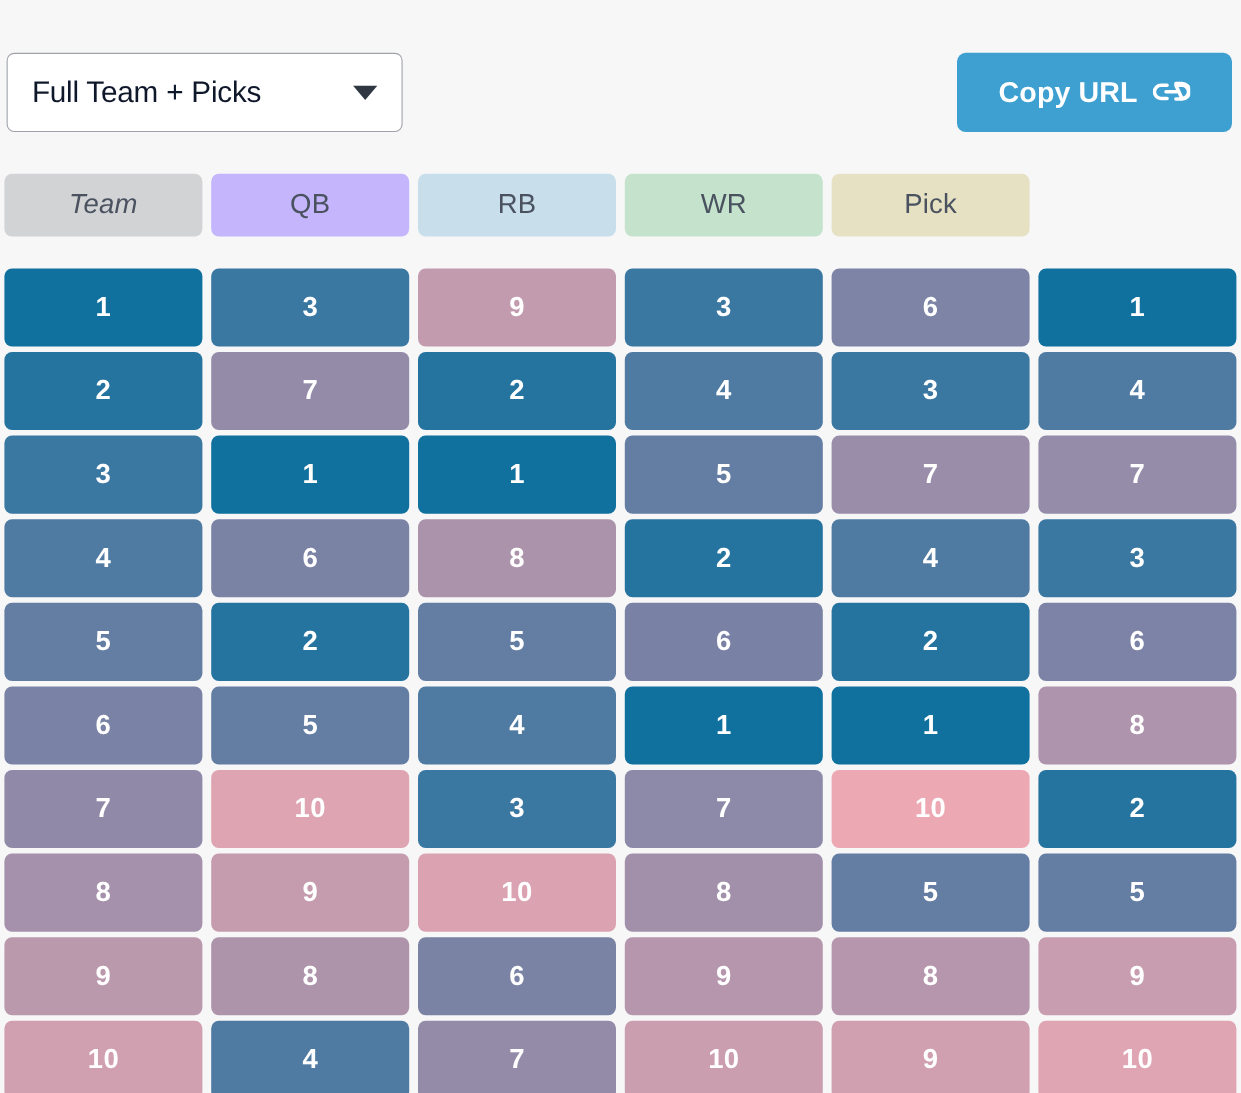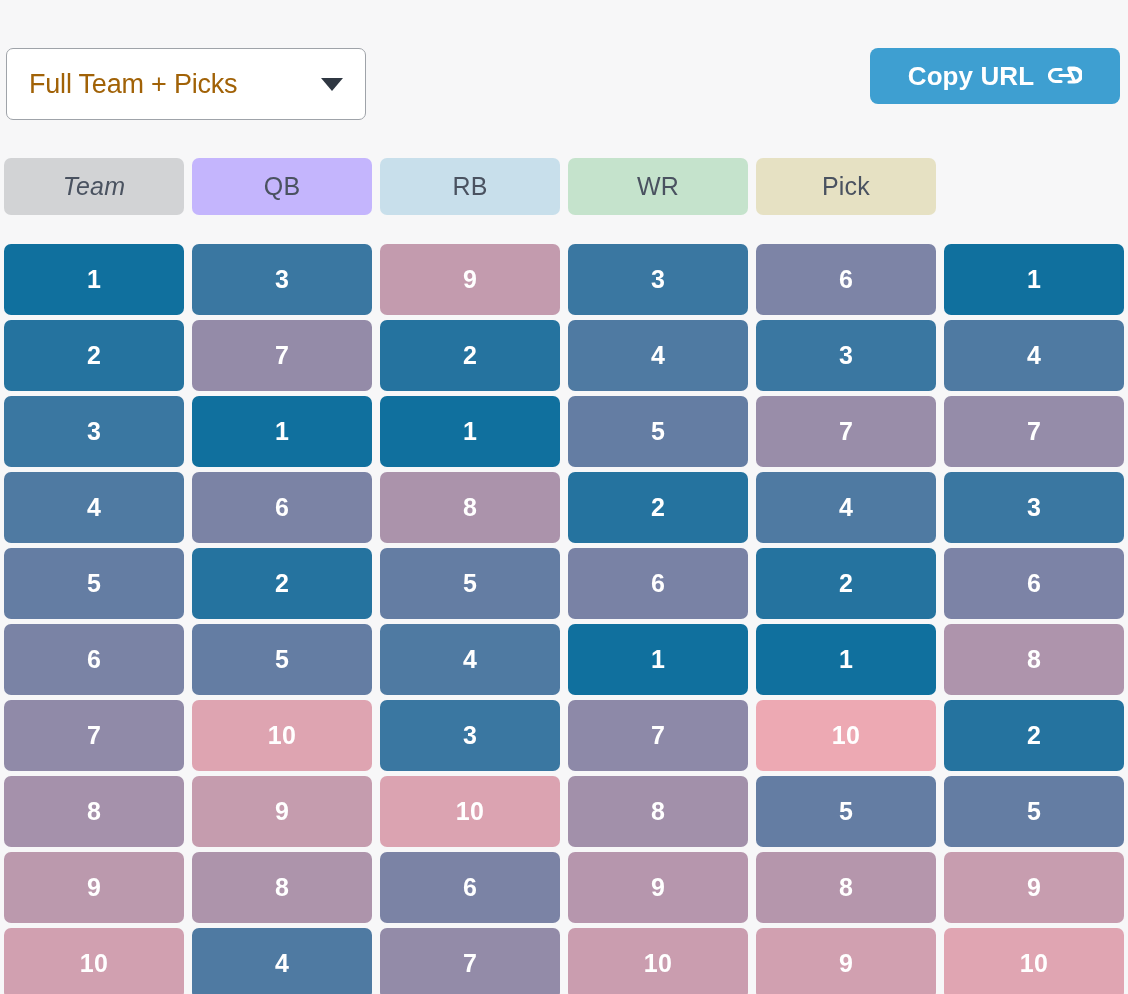--- a/index.html
+++ b/index.html
@@ -39,35 +39,35 @@
     border: 1px solid #9fa3a9;
     border-radius: 7px;
     display: flex;
     align-items: center;
     justify-content: space-between;
     padding: 0 22px 0 22px;
     cursor: pointer;
   }
   .view-select-label {
     font-size: 27px;
-    color: #a16207;
+    color: #0f172a;
     letter-spacing: -0.2px;
     white-space: nowrap;
   }
   .caret {
     width: 0; height: 0;
     border-left: 11px solid transparent;
     border-right: 11px solid transparent;
     border-top: 13px solid #2f3742;
     margin-left: 14px;
     flex: 0 0 auto;
   }
 
   .copy-url-btn {
-    height: 56px;
+    height: 72px;
     min-width: 250px;
     background: #3e9fd1;
     border: none;
     border-radius: 8px;
     display: flex;
     align-items: center;
     justify-content: center;
     gap: 14px;
     padding: 0 30px;
     cursor: pointer;

